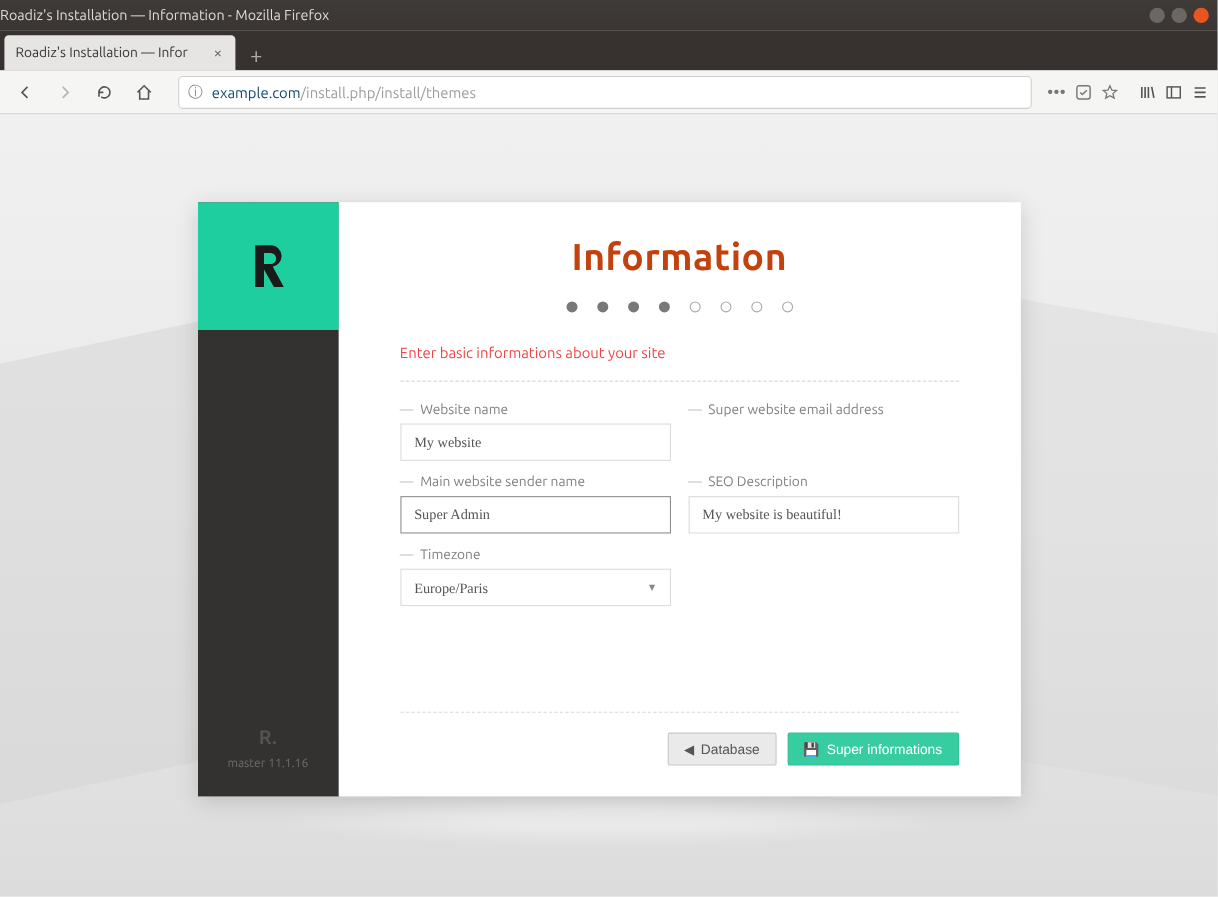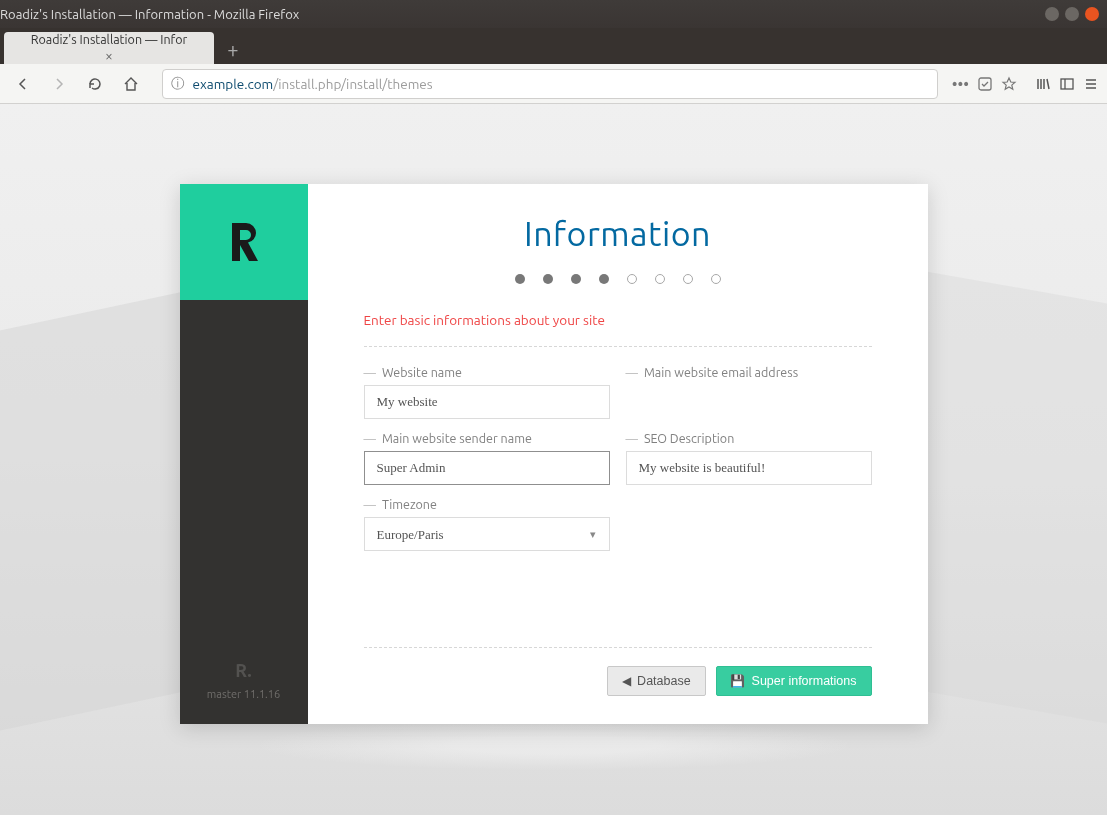--- a/index.html
+++ b/index.html
@@ -8,21 +8,21 @@
 
 .titlebar { height: 28px; background: linear-gradient(#3f3b39, #3a3533); display: flex; align-items: center; justify-content: flex-start; color: #ddd; font-size: 13px; position: relative; }
 .titlebar-controls { position: absolute; right: 8px; display: flex; gap: 6px; }
 .titlebar-controls .wc { width: 14px; height: 14px; border-radius: 50%; display: inline-block; }
 .wc-min { background: #6b6763; }
 .wc-max { background: #6b6763; }
 .wc-close { background: #e95420; }
 
 
 .tabbar { height: 36px; background: #37322f; display: flex; align-items: flex-end; padding-left: 4px; }
-.tab { height: 32px; width: 210px; background: #e6e5e3; border-top-left-radius: 4px; border-top-right-radius: 4px; display: flex; align-items: center; padding: 0 10px; font-size: 12.5px; color: #333; justify-content: space-between; flex-direction: column; }
+.tab { height: 32px; width: 210px; background: #e6e5e3; border-top-left-radius: 4px; border-top-right-radius: 4px; display: flex; align-items: center; padding: 0 10px; font-size: 12.5px; color: #333; justify-content: space-between; }
 .tab .close { font-size: 14px; color: #666; padding: 2px; }
 .newtab { width: 30px; height: 30px; display: flex; align-items: center; justify-content: center; color: #aaa; font-size: 20px; margin-left: 4px; }
 
 
 .navbar { height: 40px; background: #f5f5f3; display: flex; align-items: center; padding: 0 8px; gap: 6px; border-bottom: 1px solid #d2d1cf; }
 .navbtn { width: 30px; height: 30px; display: flex; align-items: center; justify-content: center; border-radius: 4px; color: #555; }
 .navbtn.disabled { color: #b5b5b5; }
 .addressbar { flex: 1; height: 30px; border: 1px solid #d0cfcd; border-radius: 4px; background: #fff; display: flex; align-items: center; padding: 0 8px; font-size: 13.5px; color: #333; margin-left: 10px; margin-right: 2px; }
 .addressbar .info-icon { color: #888; margin-right: 8px; }
 .addressbar .url-host { color: #0c4a6e; }
@@ -41,21 +41,21 @@
 .installer { position: absolute; left: 50%; transform: translateX(-50%); top: 80px; width: 748px; height: 540px; display: flex; box-shadow: 0 4px 20px rgba(0,0,0,0.15); }
 .sidebar { width: 128px; display: flex; flex-direction: column; background: #333230; }
 .logo-box { height: 116px; background: #1fce9e; display: flex; align-items: center; justify-content: center; }
 .logo-box svg { width: 36px; height: 46px; }
 .sidebar-spacer { flex: 1; }
 .sidebar-footer { padding-bottom: 24px; text-align: center; color: #6f6d6a; font-size: 11px; }
 .sidebar-footer .r-small { font-weight: bold; font-size: 18px; color: #535250; margin-bottom: 8px; }
 
 .main { flex: 1; background: #fff; display: flex; flex-direction: column; }
 .main-header { text-align: center; padding: 30px 0 22px 0; }
-.main-header h1 { font-weight: 400; font-size: 34px; color: #0369a1; letter-spacing: 0.5px; }
+.main-header h1 { font-weight: 700; font-size: 34px; color: #c2410c; letter-spacing: 0.5px; }
 .steps { display: flex; justify-content: center; gap: 18px; margin-bottom: 28px; }
 .step { width: 10px; height: 10px; border-radius: 50%; }
 .step.done { background: #787878; }
 .step.todo { border: 1.5px solid #a8a8a8; }
 
 .form-area { padding: 0 56px; flex: 1; }
 .intro { font-size: 13.5px; color: #ef4444; margin-bottom: 18px; }
 .hr-dashed { border: none; border-top: 1px dashed #d7d7d7; margin-bottom: 18px; }
 
 .form-grid { display: grid; grid-template-columns: 1fr 1fr; gap: 12px 16px; }
@@ -189,21 +189,21 @@
           <div class="field">
             <label>
                 <span class="dash">—</span>
                 <span>Website name</span>
               </label>
             <input type="text" value="My website" style="">
           </div>
           <div class="field">
             <label>
                 <span class="dash">—</span>
-                <span>Main website email address</span>
+                <span>Super website email address</span>
               </label>
           </div>
           <div class="field">
             <label>
                 <span class="dash">—</span>
                 <span>Main website sender name</span>
               </label>
             <input type="text" class="active" value="Super Admin" style="">
           </div>
           <div class="field">

